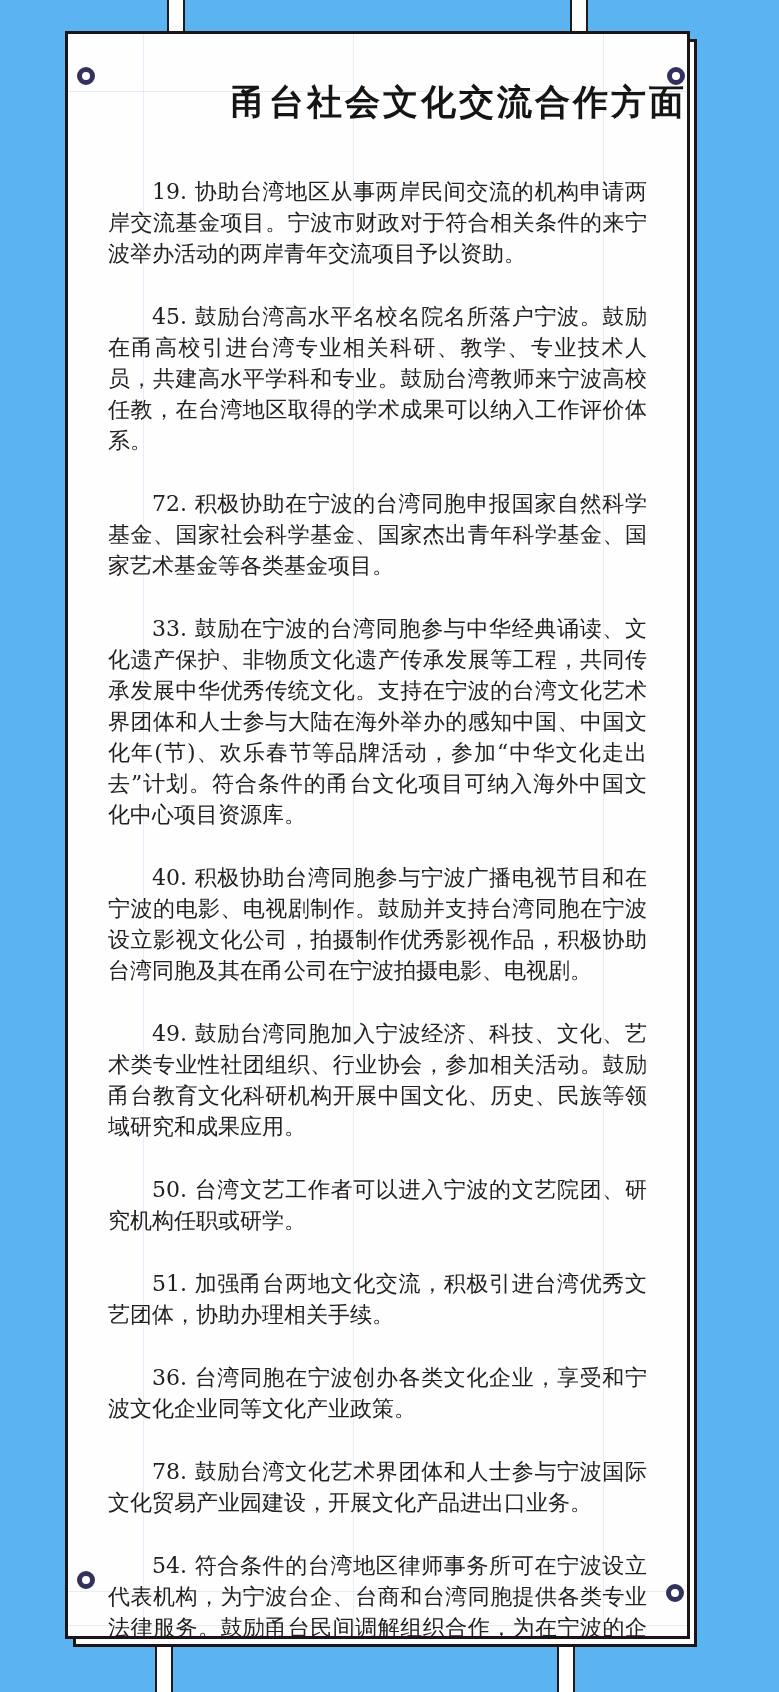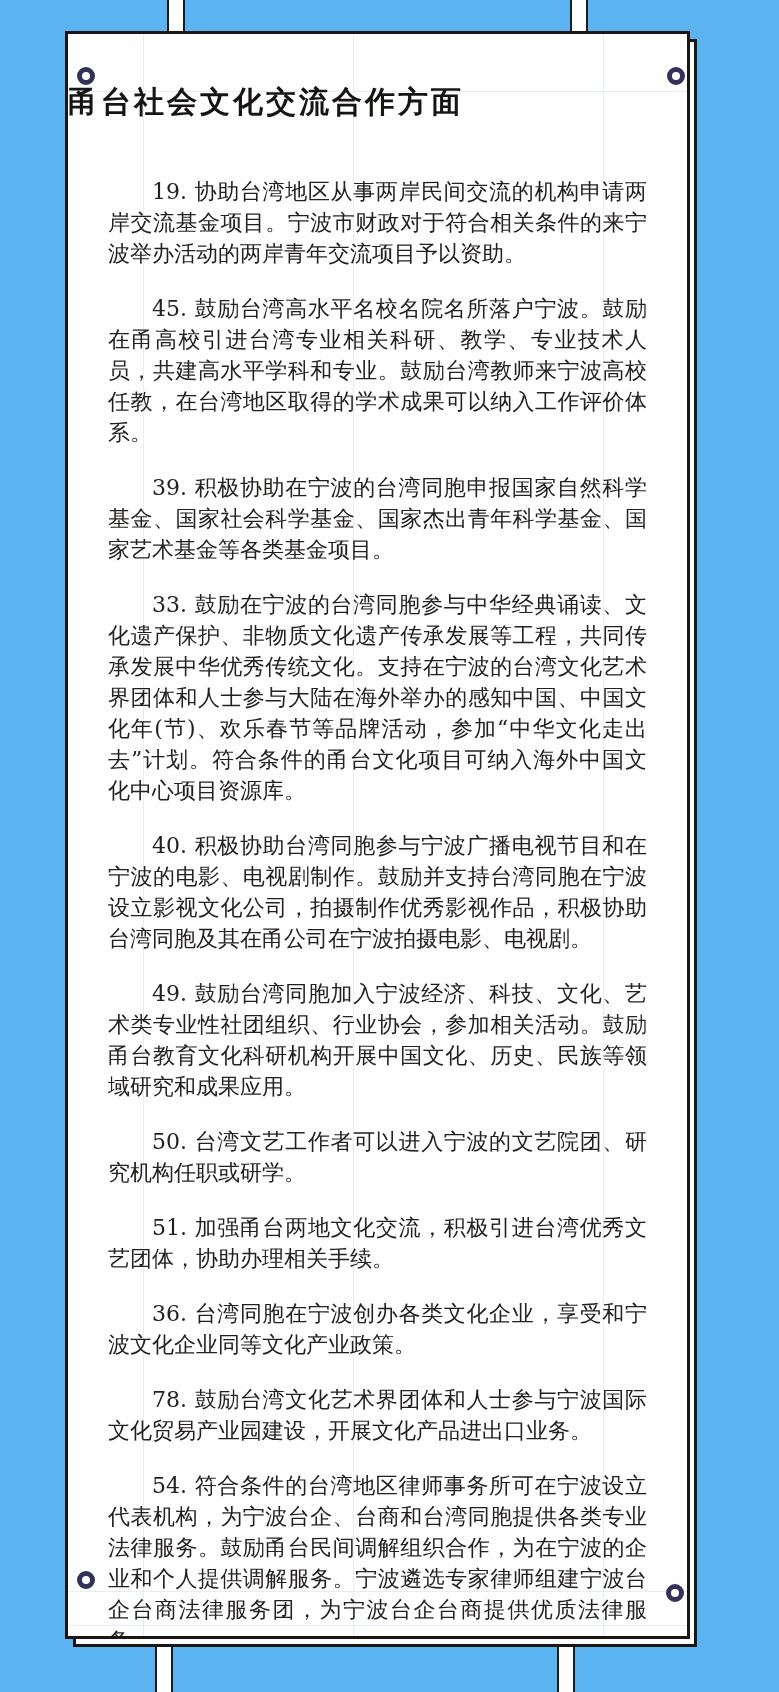--- a/index.html
+++ b/index.html
@@ -48,29 +48,29 @@
     position:absolute;width:8px;height:8px;background:#fff;
     border:5px solid var(--grommet,#32325a);border-radius:50%;z-index:4;
   }
   .g-tl{left:9px;top:33px;}
   .g-tr{left:599px;top:33px;}
   .g-bl{left:9px;top:1537px;}
   .g-br{left:598px;top:1550px;}
 
   .title{
     position:relative;z-index:2;margin:46px 0 0;
-    font-size:30px;line-height:44px;font-weight:700;
-    text-align:left;letter-spacing:3px;color:#171414;
+    font-size:35px;line-height:44px;font-weight:700;
+    text-align:right;letter-spacing:3px;color:#171414;
   }
   .content{
     position:relative;z-index:2;padding:52px 40px 0 40px;
     font-size:22px;line-height:31px;text-align:justify;
   }
   .para{margin:0;text-indent:2em;}
-  .para + .para{margin-top:24px;}
+  .para + .para{margin-top:32px;}
 </style>
 </head>
 <body>
 
 <div class="scene">
 
   <div class="post post-tl"></div>
   <div class="post post-tr"></div>
   <div class="post post-bl"></div>
   <div class="post post-br"></div>
@@ -88,21 +88,21 @@
     <span class="grommet g-tl"></span>
     <span class="grommet g-tr"></span>
     <span class="grommet g-bl"></span>
     <span class="grommet g-br"></span>
 
     <h1 class="title">甬台社会文化交流合作方面</h1>
 
     <div class="content">
       <p class="para">19. 协助台湾地区从事两岸民间交流的机构申请两岸交流基金项目。宁波市财政对于符合相关条件的来宁波举办活动的两岸青年交流项目予以资助。</p>
       <p class="para">45. 鼓励台湾高水平名校名院名所落户宁波。鼓励在甬高校引进台湾专业相关科研、教学、专业技术人员，共建高水平学科和专业。鼓励台湾教师来宁波高校任教，在台湾地区取得的学术成果可以纳入工作评价体系。</p>
-      <p class="para">39. 积极协助在宁波的台湾同胞申报国家自然科学基金、国家社会科学基金、国家杰出青年科学基金、国家艺术基金等各类基金项目。</p>
+      <p class="para">72. 积极协助在宁波的台湾同胞申报国家自然科学基金、国家社会科学基金、国家杰出青年科学基金、国家艺术基金等各类基金项目。</p>
       <p class="para">33. 鼓励在宁波的台湾同胞参与中华经典诵读、文化遗产保护、非物质文化遗产传承发展等工程，共同传承发展中华优秀传统文化。支持在宁波的台湾文化艺术界团体和人士参与大陆在海外举办的感知中国、中国文化年(节)、欢乐春节等品牌活动，参加“中华文化走出去”计划。符合条件的甬台文化项目可纳入海外中国文化中心项目资源库。</p>
       <p class="para">40. 积极协助台湾同胞参与宁波广播电视节目和在宁波的电影、电视剧制作。鼓励并支持台湾同胞在宁波设立影视文化公司，拍摄制作优秀影视作品，积极协助台湾同胞及其在甬公司在宁波拍摄电影、电视剧。</p>
       <p class="para">49. 鼓励台湾同胞加入宁波经济、科技、文化、艺术类专业性社团组织、行业协会，参加相关活动。鼓励甬台教育文化科研机构开展中国文化、历史、民族等领域研究和成果应用。</p>
       <p class="para">50. 台湾文艺工作者可以进入宁波的文艺院团、研究机构任职或研学。</p>
       <p class="para">51. 加强甬台两地文化交流，积极引进台湾优秀文艺团体，协助办理相关手续。</p>
       <p class="para">36. 台湾同胞在宁波创办各类文化企业，享受和宁波文化企业同等文化产业政策。</p>
       <p class="para">78. 鼓励台湾文化艺术界团体和人士参与宁波国际文化贸易产业园建设，开展文化产品进出口业务。</p>
       <p class="para">54. 符合条件的台湾地区律师事务所可在宁波设立代表机构，为宁波台企、台商和台湾同胞提供各类专业法律服务。鼓励甬台民间调解组织合作，为在宁波的企业和个人提供调解服务。宁波遴选专家律师组建宁波台企台商法律服务团，为宁波台企台商提供优质法律服务。</p>
     </div>
   </div>

